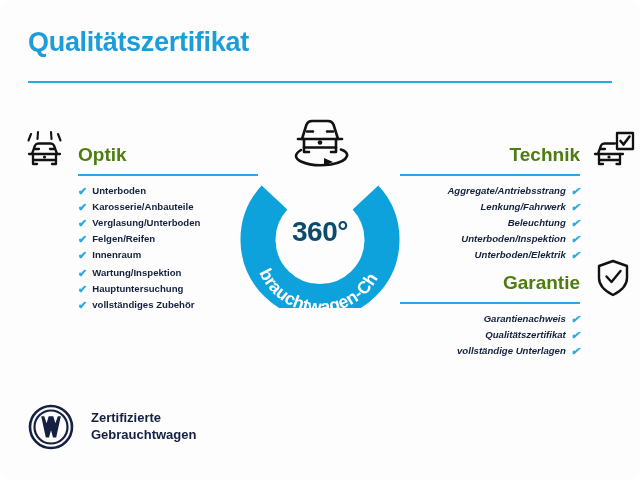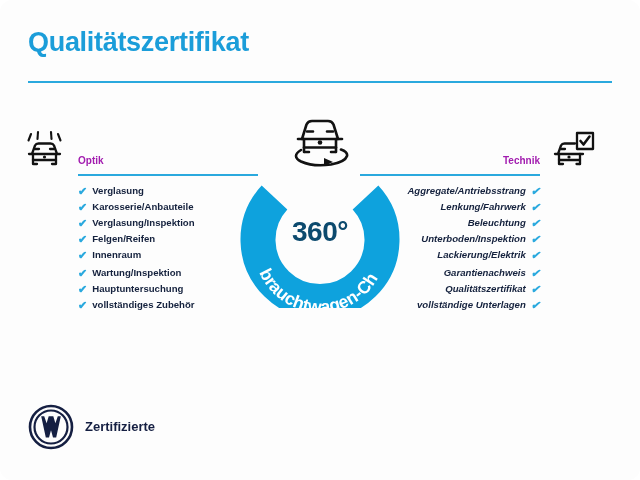--- a/index.html
+++ b/index.html
@@ -45,43 +45,43 @@
     height: 2px;
     background: #2aa9de;
   }
 
   
   .block {
     position: absolute;
     width: 236px;
   }
   .block.left  { left: 22px; }
-  .block.right { left: 360px; }
+  .block.right { left: 400px; }
   .block.row1  { top: 130px; }
   .block.row2  { top: 258px; }
 
   .block-head {
     position: relative;
     height: 46px;
   }
   .block-icon {
     position: absolute;
     top: 0;
     width: 46px;
     height: 42px;
   }
   .left .block-icon  { left: 0; }
   .right .block-icon { right: 0; }
 
   .block-title {
     position: absolute;
     bottom: 10px;
-    font-size: 10px;
-    font-weight: bold;
-    color: #a21caf;
+    font-size: 19px;
+    font-weight: bold;
+    color: #4d7c0f;
     white-space: nowrap;
   }
   .left .block-title  { left: 56px; }
   .right .block-title { right: 56px; }
 
   .block-rule {
     position: absolute;
     height: 2px;
     background: #2aa9de;
     bottom: 0;
@@ -148,21 +148,21 @@
   
   .footer {
     position: absolute;
     left: 28px;
     top: 404px;
     display: flex;
     align-items: center;
   }
   .vw-mark { width: 46px; height: 46px; }
   .vw-text {
-    margin-left: 11px;
+    margin-left: 17px;
     font-size: 13px;
     font-weight: bold;
     color: #151f42;
     line-height: 1.28;
   }
   .vw-text span { display: block; white-space: nowrap; }
 </style>
 </head>
 <body>
 
@@ -193,29 +193,29 @@
           </g>
           <circle cx="22.5" cy="27" r="1.6" fill="#121212"></circle>
         </svg>
       </span>
       <span class="block-title">Optik</span>
       <span class="block-rule"></span>
     </div>
     <ul class="items">
       <li>
           <span class="tick">✔</span>
-          <span>Verglasung</span>
+          <span>Unterboden</span>
         </li>
       <li>
           <span class="tick">✔</span>
           <span>Karosserie/Anbauteile</span>
         </li>
       <li>
           <span class="tick">✔</span>
-          <span>Verglasung/Inspektion</span>
+          <span>Verglasung/Unterboden</span>
         </li>
       <li>
           <span class="tick">✔</span>
           <span>Felgen/Reifen</span>
         </li>
       <li>
           <span class="tick">✔</span>
           <span>Innenraum</span>
         </li>
     </ul>
@@ -252,21 +252,21 @@
         </li>
       <li>
           <span>Beleuchtung</span>
           <span class="tick">✔</span>
         </li>
       <li>
           <span>Unterboden/Inspektion</span>
           <span class="tick">✔</span>
         </li>
       <li>
-          <span>Lackierung/Elektrik</span>
+          <span>Unterboden/Elektrik</span>
           <span class="tick">✔</span>
         </li>
     </ul>
   </div>
 
   <div class="block left row2">
     <ul class="items">
       <li>
           <span class="tick">✔</span>
           <span>Wartung/Inspektion</span>
@@ -276,20 +276,32 @@
           <span>Hauptuntersuchung</span>
         </li>
       <li>
           <span class="tick">✔</span>
           <span>vollständiges Zubehör</span>
         </li>
     </ul>
   </div>
 
   <div class="block right row2">
+    <div class="block-head">
+      <span class="block-icon">
+        <svg viewBox="0 0 46 42" width="46" height="42" aria-hidden="true">
+          <g fill="none" stroke="#121212" stroke-width="2.4" stroke-linejoin="round" stroke-linecap="round">
+            <path d="M23 3 L37 8 L37 20 Q37 30 23 37 Q9 30 9 20 L9 8 Z"></path>
+            <path d="M16.5 18.5 L21.5 24 L30.5 13"></path>
+          </g>
+        </svg>
+      </span>
+      <span class="block-title">Garantie</span>
+      <span class="block-rule"></span>
+    </div>
     <ul class="items">
       <li>
           <span>Garantienachweis</span>
           <span class="tick">✔</span>
         </li>
       <li>
           <span>Qualitätszertifikat</span>
           <span class="tick">✔</span>
         </li>
       <li>
@@ -336,16 +348,17 @@
     <span class="vw-mark">
       <svg viewBox="0 0 46 46" width="46" height="46" aria-hidden="true">
         <circle cx="23" cy="23" r="21" fill="none" stroke="#151f42" stroke-width="2.6"></circle>
         <circle cx="23" cy="23" r="16.5" fill="none" stroke="#151f42" stroke-width="2.2"></circle>
         <path d="M13.2 12.2 L16.2 12.2 L18.6 19.2 L20.7 12.2 L25.3 12.2 L27.4 19.2 L29.8 12.2 L32.8 12.2
                  L28.2 33.6 L25.0 33.6 L23.0 26.2 L21.0 33.6 L17.8 33.6 Z" fill="#151f42"></path>
       </svg>
     </span>
     <span class="vw-text">
       <span>Zertifizierte</span>
+      <span>Gebrauchtwagen</span>
     </span>
   </div>
 
 </div>
 
 </body></html>

